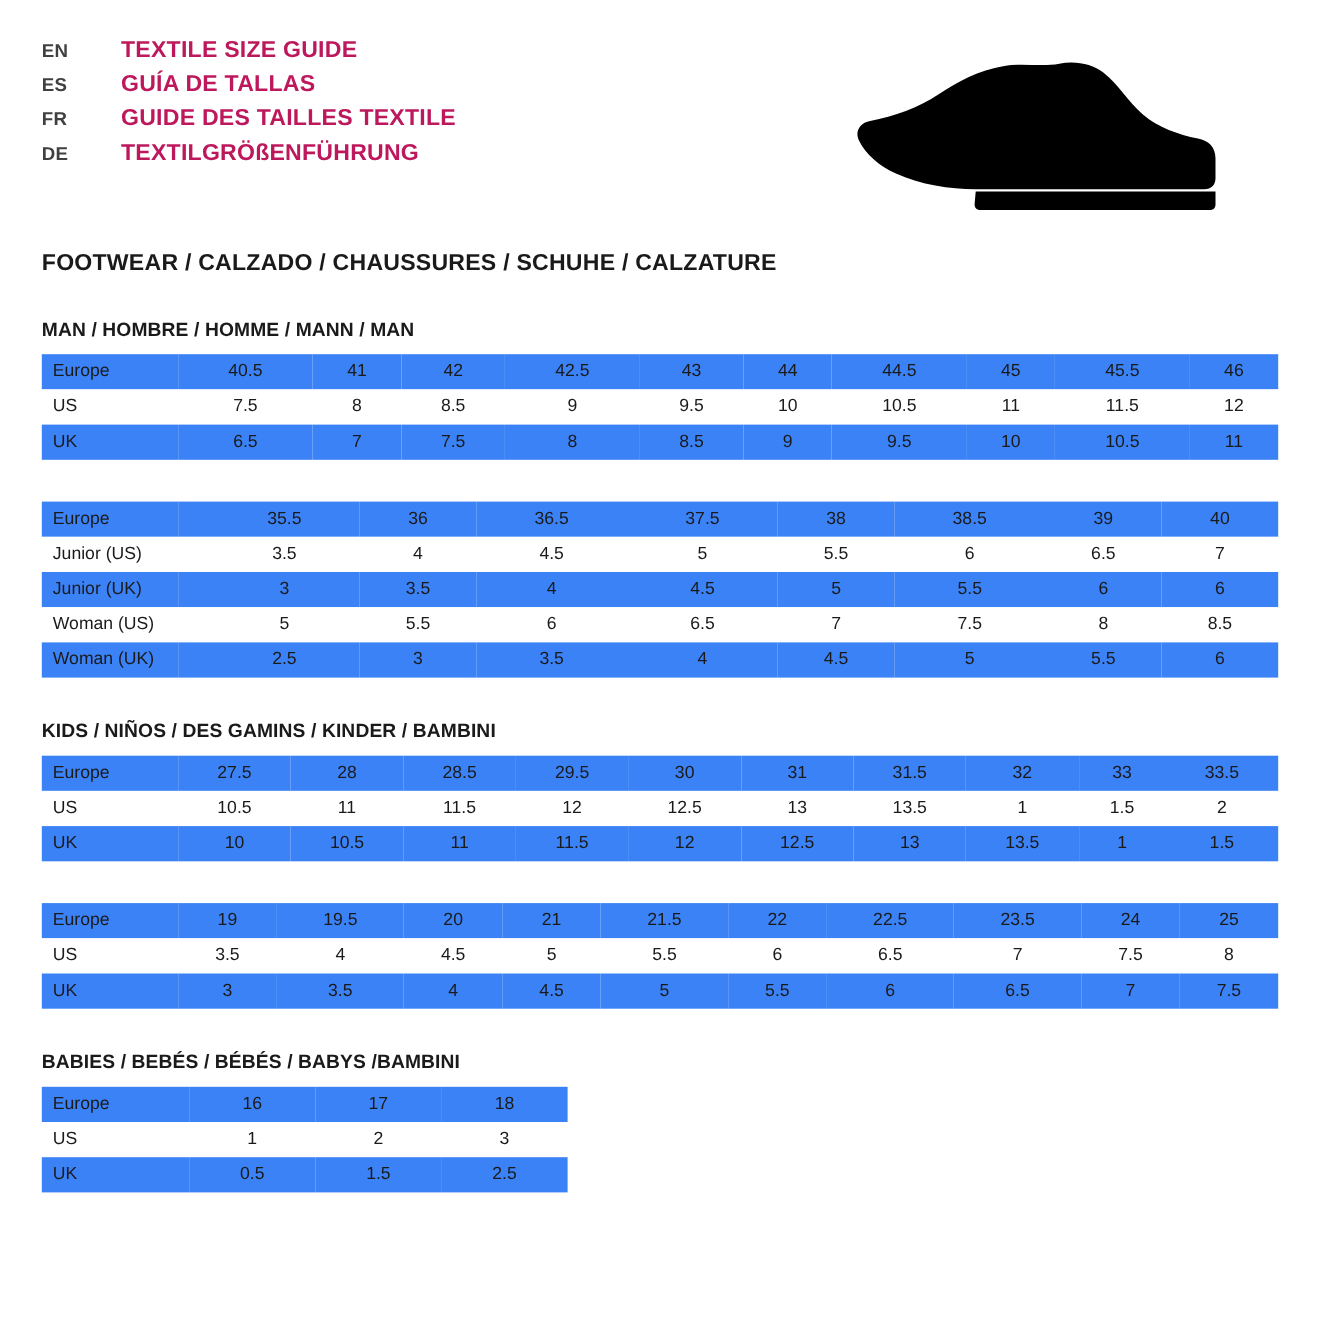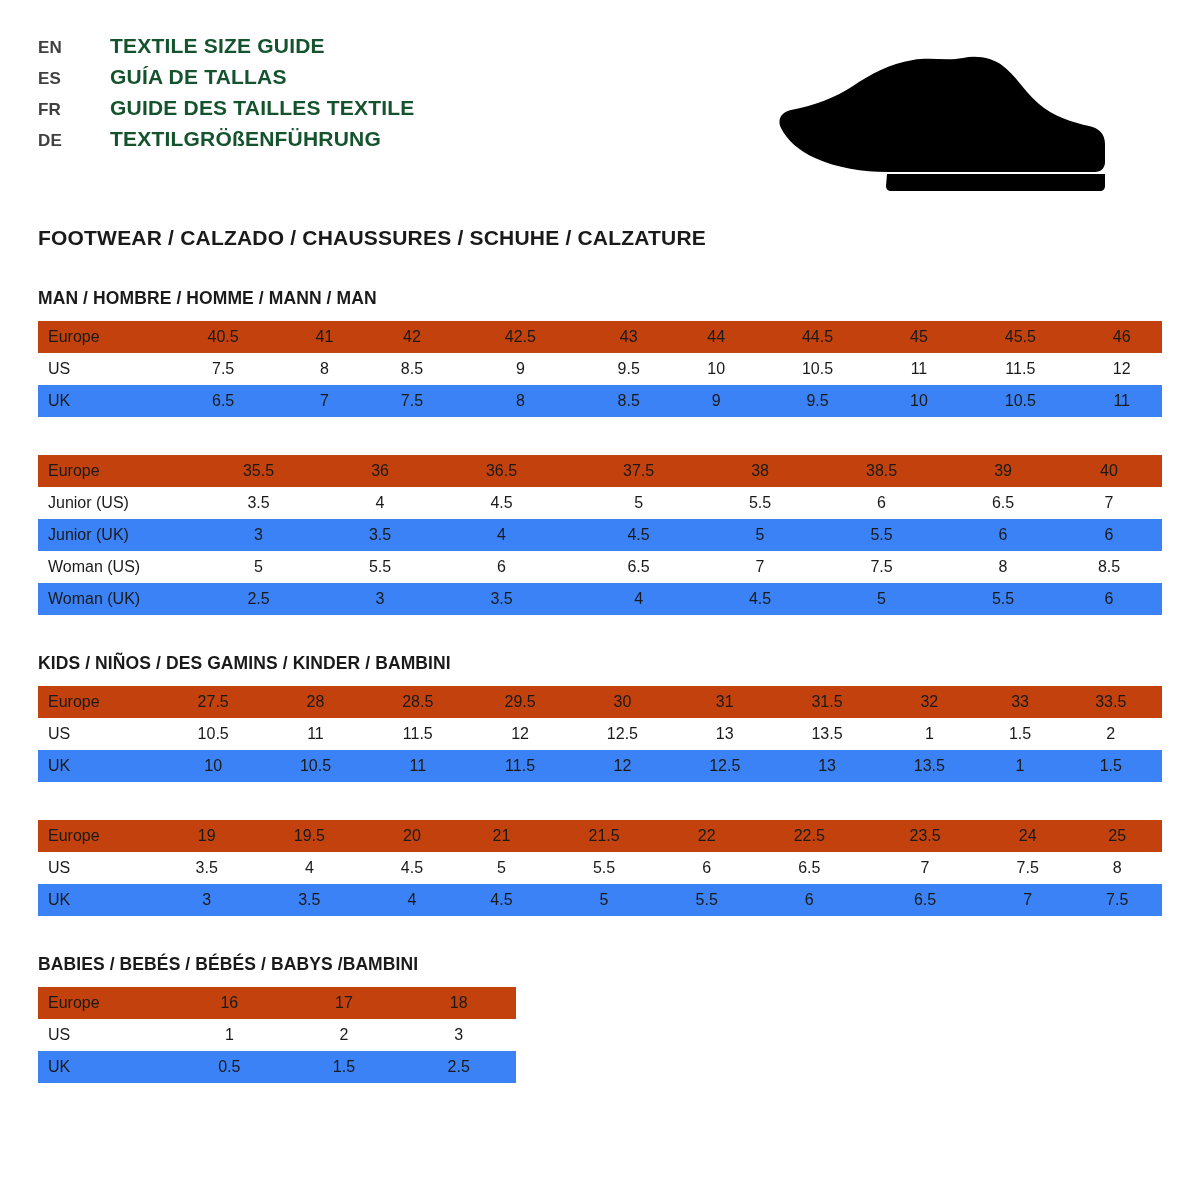--- a/index.html
+++ b/index.html
@@ -41,21 +41,21 @@
     width: 72px;
     font-size: 17px;
     font-weight: bold;
     letter-spacing: 0.2px;
     color: #404040;
   }
   .lang-text {
     font-size: 21px;
     font-weight: bold;
     letter-spacing: 0.2px;
-    color: #14532d;
+    color: #be185d;
   }
   .shoe-wrap {
     margin-right: 55px;
     margin-top: 18px;
   }
 
   .section-title {
     font-size: 21px;
     font-weight: bold;
     margin-top: 30px;
@@ -83,21 +83,21 @@
     padding: 0 4px;
     text-align: center;
     vertical-align: middle;
     color: #1a1a1a;
   }
   td.label {
     text-align: left;
     padding-left: 10px;
   }
   tr.head td {
-    background: #c2410c;
+    background: #3b82f6;
     font-weight: normal;
   }
   tr.odd td {
     background: #ffffff;
   }
   tr.even td {
     background: #3b82f6;
   }
 </style>
 </head>

